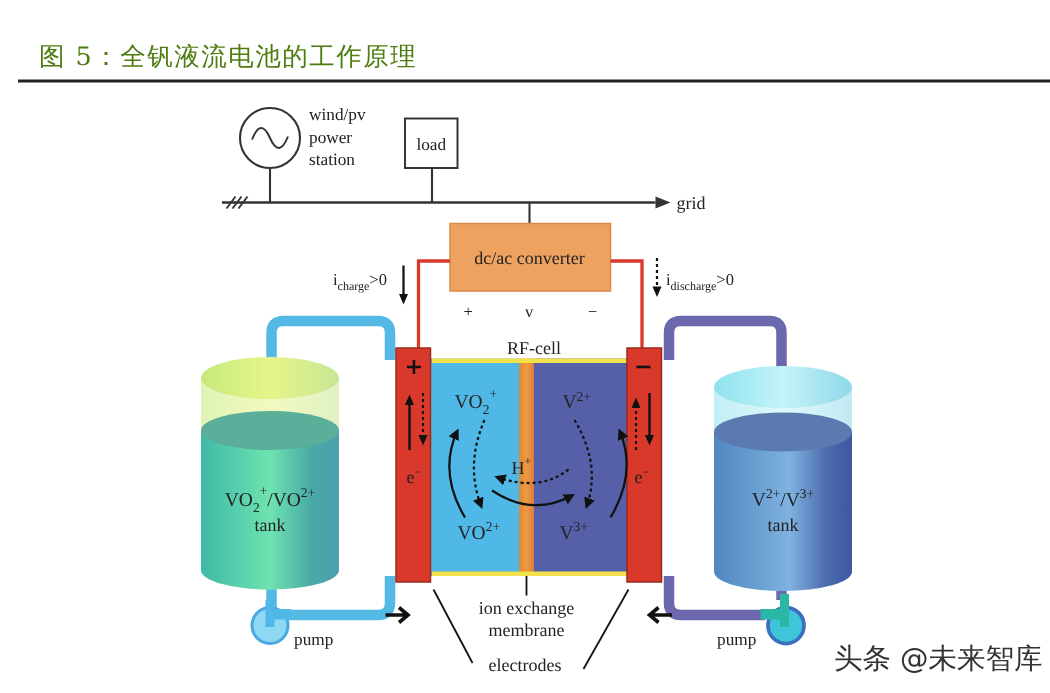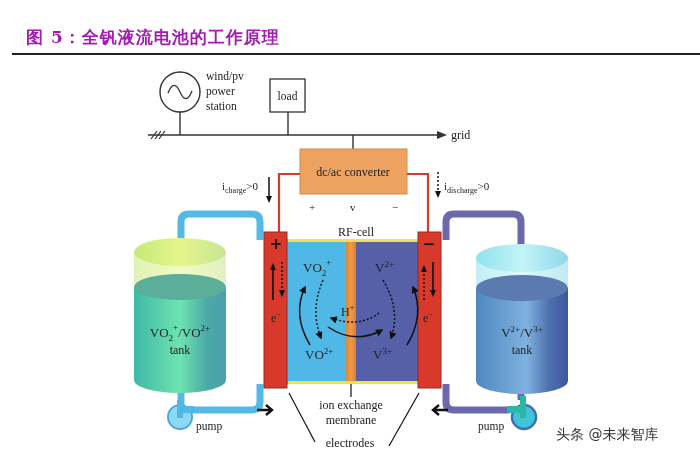--- a/index.html
+++ b/index.html
@@ -1,24 +1,24 @@
 <!DOCTYPE html>
 <html><head>
 <meta charset="utf-8">
 <style>
   html, body { margin:0; padding:0; background:#ffffff; }
   body { width:700px; height:462px; position:relative; overflow:hidden;
          font-family:"Liberation Serif", serif; color:#222; }
   .caption { position:absolute; left:26px; top:26px; font-family:"DejaVu Serif", serif;
-             font-weight:bold; font-size:17px; letter-spacing:1px; color:#a21caf; }
+             font-weight:normal; font-size:17px; letter-spacing:1px; color:#4d7c0f; }
   .rule { position:absolute; left:12px; top:53px; width:688px; height:2px; background:#222; }
   svg { position:absolute; left:0; top:0; }
   .lbl { font-family:"Liberation Serif", serif; fill:#222; }
   .wm { position:absolute; left:556px; top:426px; font-family:"DejaVu Sans", sans-serif;
-        font-size:14px; color:#333; letter-spacing:0px; }
+        font-size:19px; color:#333; letter-spacing:0px; }
 </style>
 </head>
 <body>
 
 <div class="caption">图 5：全钒液流电池的工作原理</div>
 <div class="rule"></div>
 
 <svg width="700" height="462" viewBox="0 0 700 462">
   <defs>
     <linearGradient id="lTankBody" x1="0" x2="1" y1="0" y2="0">

